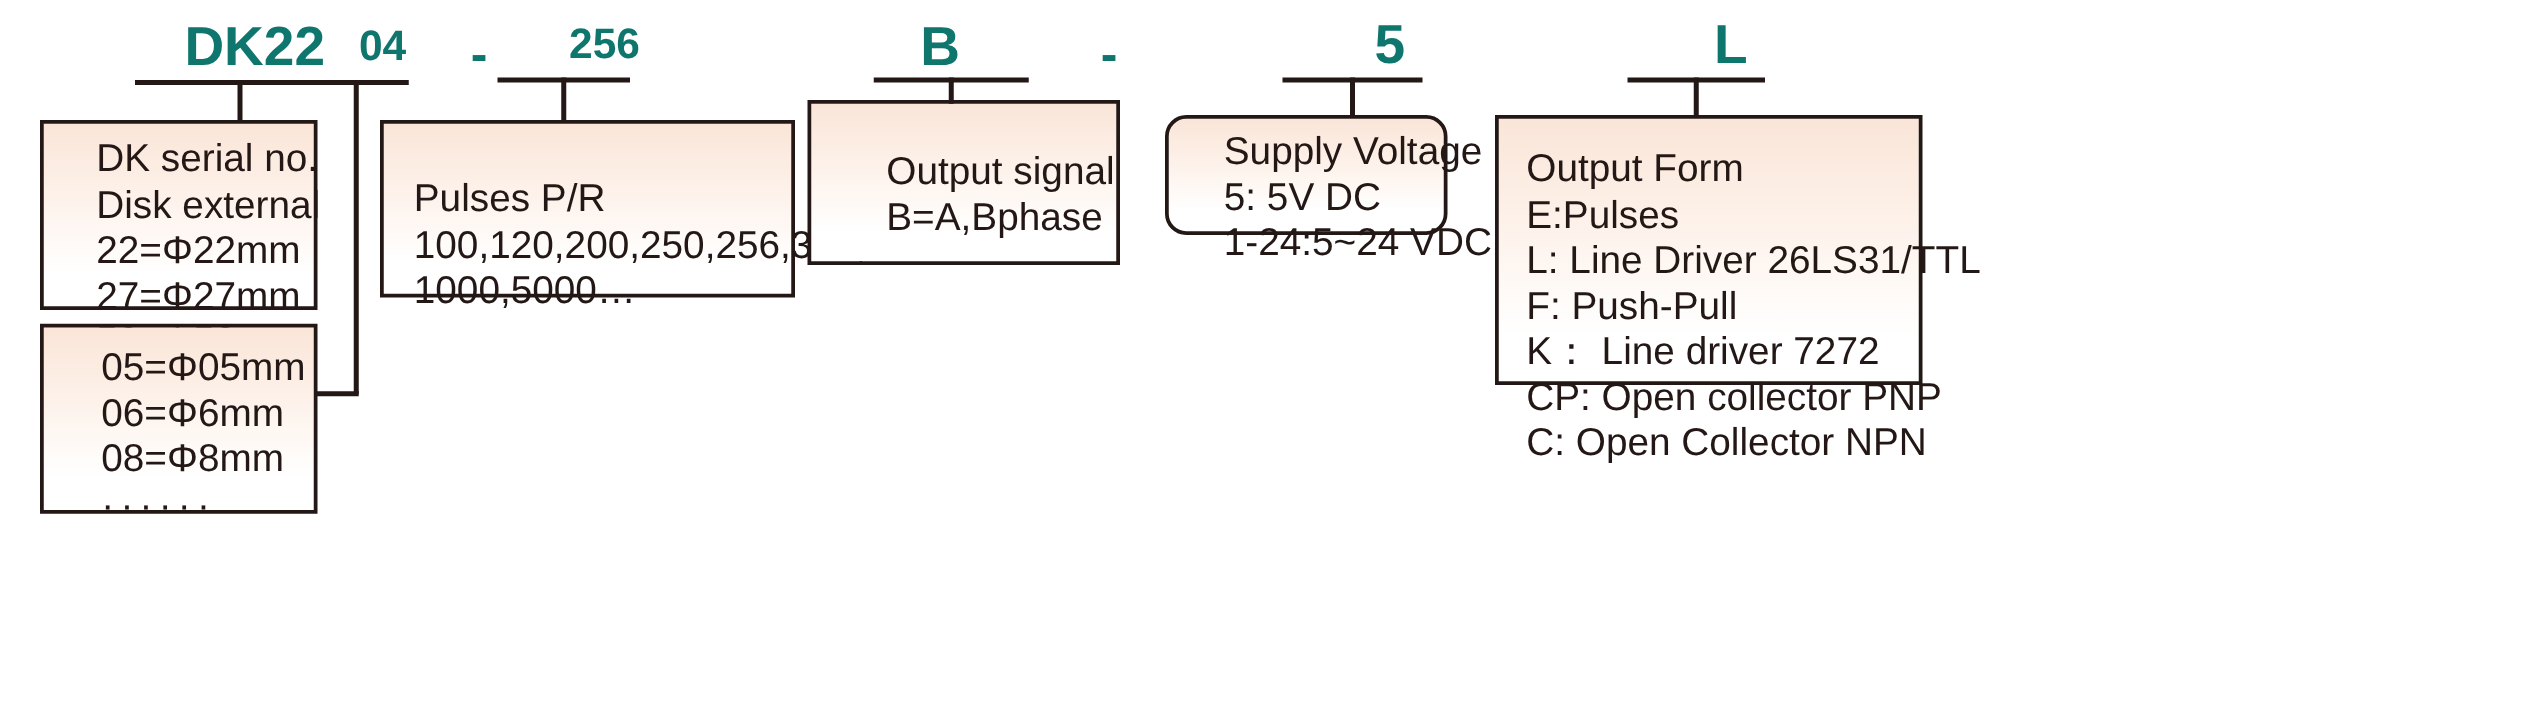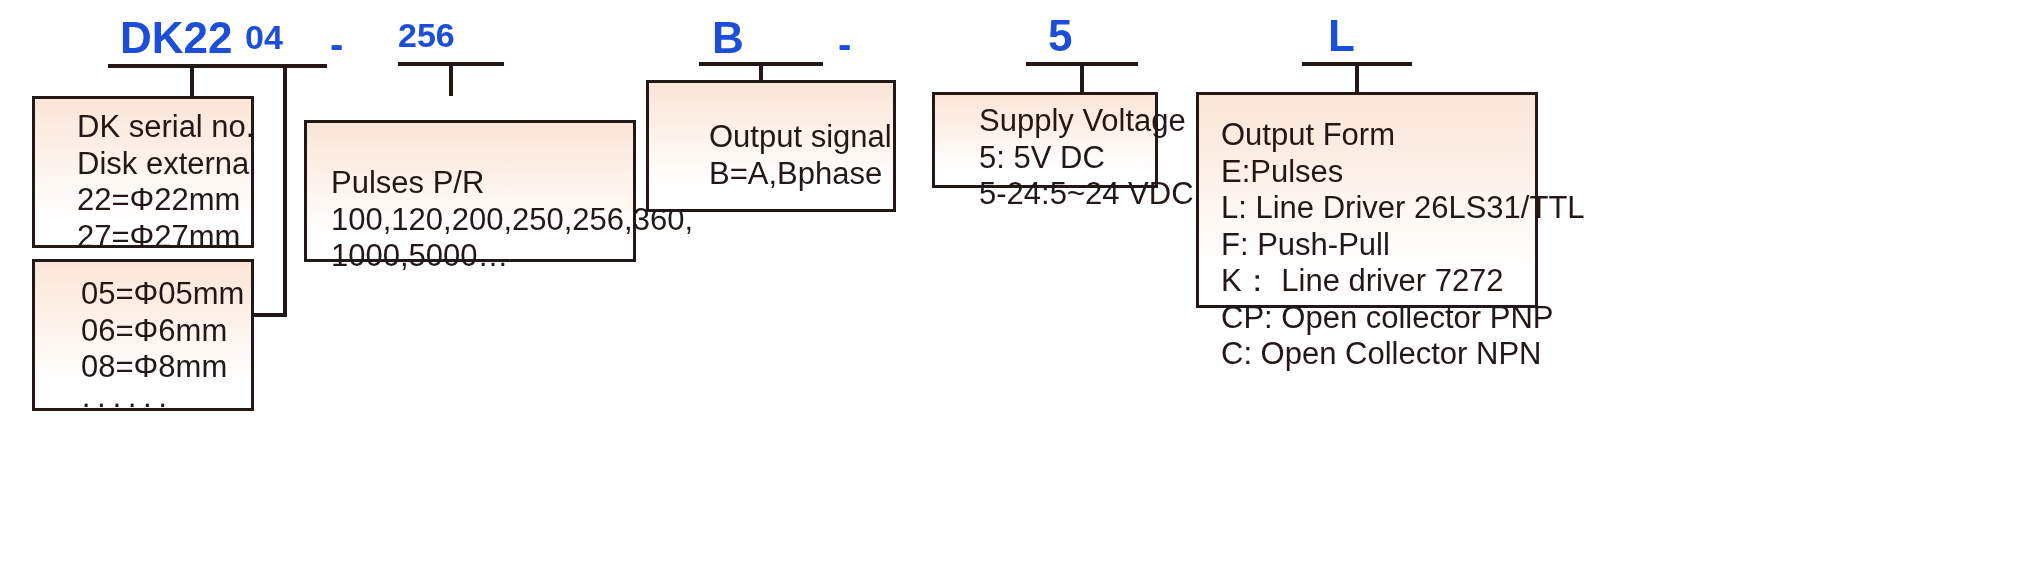--- a/index.html
+++ b/index.html
@@ -13,22 +13,22 @@
     width:2032px;
     height:565px;
     background:#ffffff;
     overflow:hidden;
   }
 
   
   .code{
     position:absolute;
     font-weight:bold;
-    color:#1d4ed8;
-    text-align:left;
+    color:#0f766e;
+    text-align:right;
     white-space:nowrap;
     line-height:1;
   }
   .code-lg{font-size:44px;}
   .code-md{font-size:34px;}
   .code-dash{font-size:40px;font-weight:bold;}
 
   
   .underline{
     position:absolute;
@@ -120,40 +120,40 @@
 
   <div class="box" style="left:32px; top:259px; width:222px; height:152px;">
     <div class="box-lines" style="top:14px; padding-left:46px;">
       <span class="ln">05=Φ05mm</span>
       <span class="ln">06=Φ6mm</span>
       <span class="ln">08=Φ8mm</span>
       <span class="ln dots">······</span>
     </div>
   </div>
 
-  <div class="box" style="left:304px; top:96px; width:332px; height:142px;margin-top:24px;">
+  <div class="box" style="left:304px; top:96px; width:332px; height:142px;">
     <div class="box-lines" style="top:42px; padding-left:24px;">
       <span class="ln">Pulses  P/R</span>
       <span class="ln">100,120,200,250,256,360,</span>
       <span class="ln">1000,5000…</span>
     </div>
   </div>
 
   <div class="box" style="left:646px; top:80px; width:250px; height:132px;">
     <div class="box-lines" style="top:36px; padding-left:60px;">
       <span class="ln">Output signal</span>
       <span class="ln">B=A,Bphase</span>
     </div>
   </div>
 
-  <div class="box" style="left:932px; top:92px; width:226px; height:96px;">
+  <div class="box" style="left:932px; top:92px; width:226px; height:96px;border-radius:17px;">
     <div class="box-lines" style="top:8px; padding-left:44px;">
       <span class="ln">Supply Voltage</span>
       <span class="ln">5: 5V DC</span>
-      <span class="ln">5-24:5~24 VDC</span>
+      <span class="ln">1-24:5~24 VDC</span>
     </div>
   </div>
 
   <div class="box" style="left:1196px; top:92px; width:342px; height:216px;">
     <div class="box-lines" style="top:22px; padding-left:22px;">
       <span class="ln">Output Form</span>
       <span class="ln">E:Pulses</span>
       <span class="ln">L: Line Driver 26LS31/TTL</span>
       <span class="ln">F: Push-Pull</span>
       <span class="ln">K：  Line driver 7272</span>

